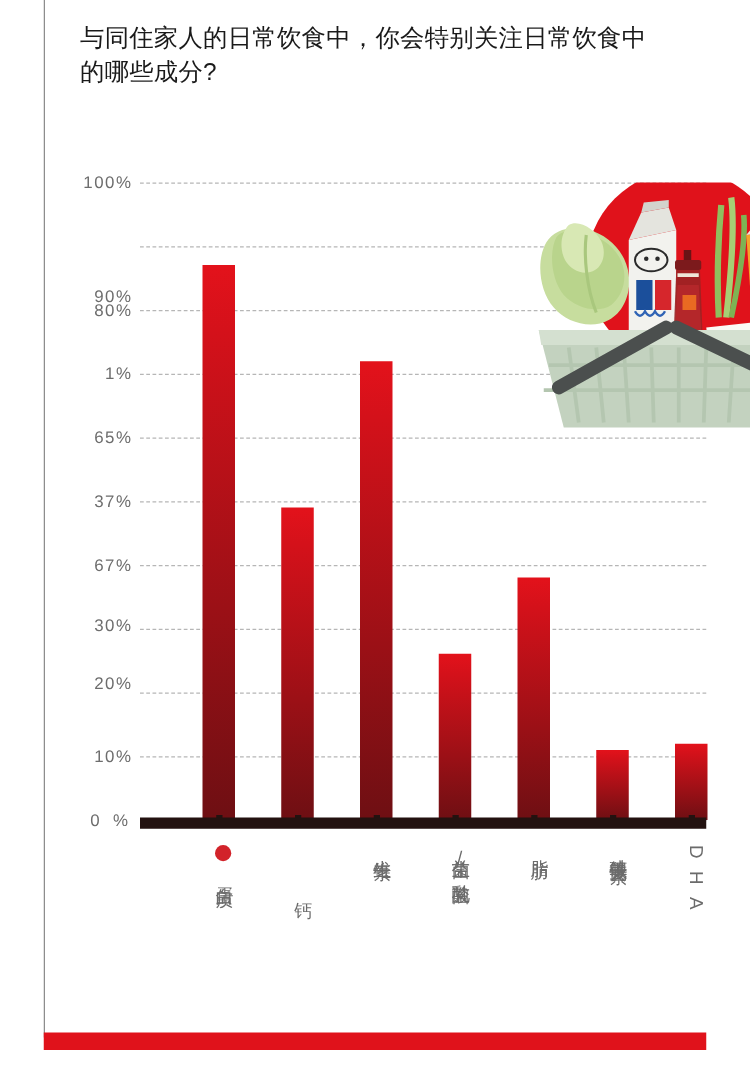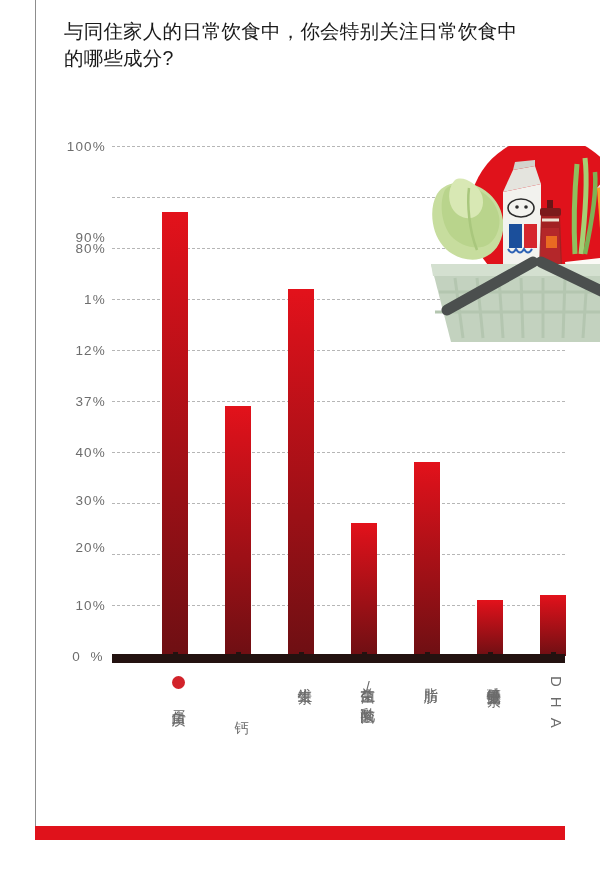--- a/index.html
+++ b/index.html
@@ -137,23 +137,23 @@
     <div id="q-title">与同住家人的日常饮食中，你会特别关注日常饮食中的哪些成分?</div>
   </div>
 
   <div id="chart">
 
     <div id="yaxis">
         <div class="ylabel" style="top: 16px;">100%</div>
         <div class="ylabel" style="top: 67px; margin-top: 40px;">90%</div>
         <div class="ylabel" style="top: 118px;">80%</div>
         <div class="ylabel" style="top: 169px;">1%</div>
-        <div class="ylabel" style="top: 220px;">12%</div>
+        <div class="ylabel" style="top: 220px;">65%</div>
         <div class="ylabel" style="top: 271px;">37%</div>
-        <div class="ylabel" style="top: 322px;">40%</div>
+        <div class="ylabel" style="top: 322px;">67%</div>
         <div class="ylabel" style="top: 370px;">30%</div>
         <div class="ylabel" style="top: 417px;">20%</div>
         <div class="ylabel" style="top: 475px;">10%</div>
         <div class="ylabel zero" style="top: 526px;">0 %</div>
       </div>
 
     <div id="plot">
       <div id="gridlines">
           <div class="gridline" style="top: 5.68434e-14px;"></div>
           <div class="gridline" style="top: 51px;"></div>

